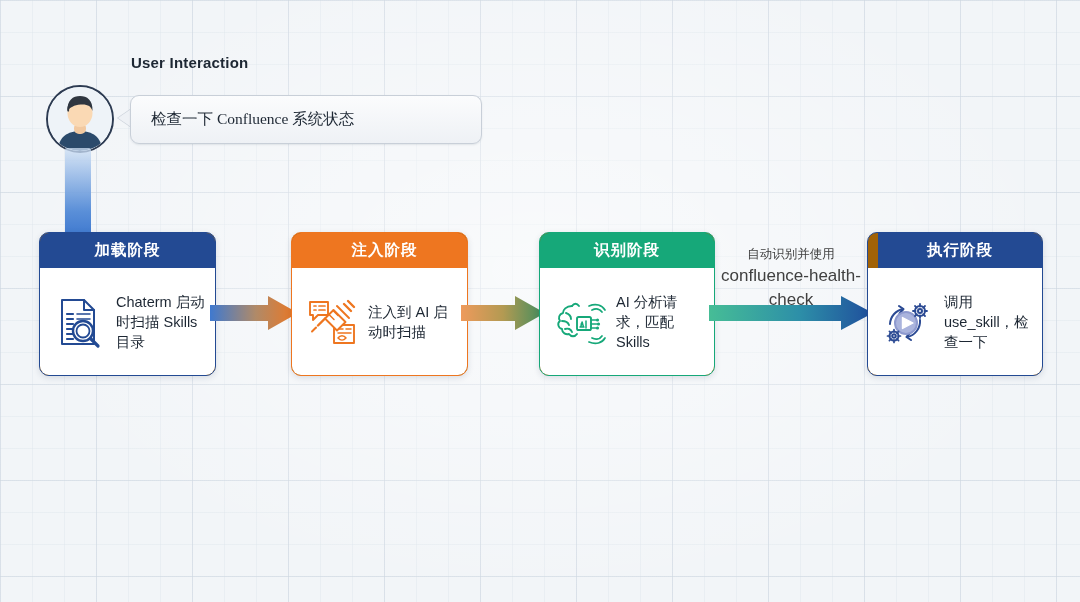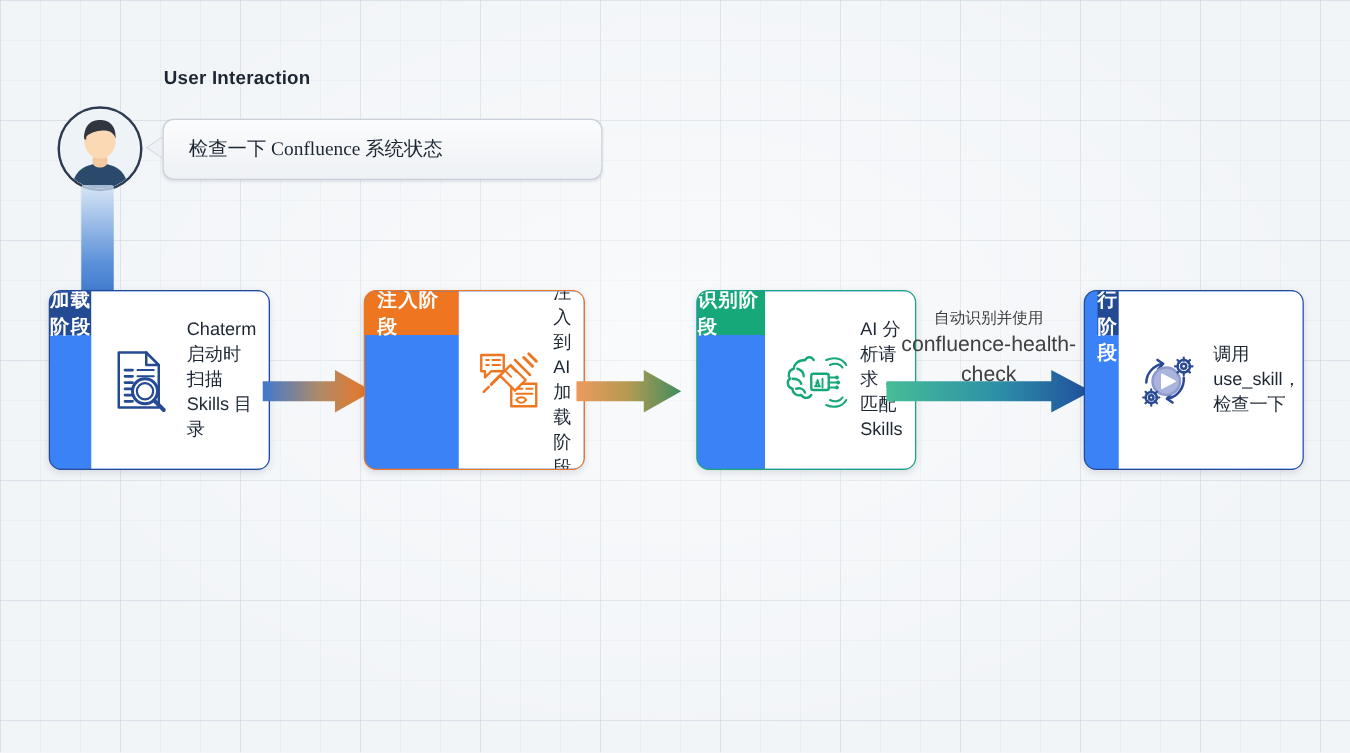--- a/index.html
+++ b/index.html
@@ -84,25 +84,25 @@
   #vertical-connector {
     left: 65px; top: 148px;
     width: 26px; height: 88px;
     background: linear-gradient(180deg, rgba(208,225,245,0.75) 0%, #5a8fd8 72%, #3f79cf 100%);
     border-radius: 2px;
   }
 
   
   .card {
     border-radius: 10px;
-    background: #3b82f6;
+    background: #a16207;
     box-shadow: 0 2px 6px rgba(30,50,80,0.13);
     overflow: hidden;
     display: flex;
-    flex-direction: row;
+    flex-direction: column;
   }
   .card-header {
     height: 35px;
     display: flex; align-items: center; justify-content: center;
     color: #ffffff;
     font-size: 15.5px;
     font-weight: bold;
     letter-spacing: 1px;
   }
   .card-body {
@@ -116,21 +116,21 @@
   .card-icon { flex: 0 0 auto; width: 56px; height: 56px; }
   .card-icon svg { display: block; width: 56px; height: 56px; }
   .card-text {
     font-size: 14.5px;
     line-height: 1.38;
     color: #1d2733;
   }
 
   #card-load    { left: 39px;  top: 232px; width: 175px; height: 142px; border: 1.5px solid #234a93; }
   #card-inject  { left: 291px; top: 232px; width: 175px; height: 142px; border: 1.5px solid #ee7620; }
-  #card-detect  { left: 557px; top: 232px; width: 174px; height: 142px; border: 1.5px solid #16a879; }
+  #card-detect  { left: 539px; top: 232px; width: 174px; height: 142px; border: 1.5px solid #16a879; }
   #card-exec    { left: 867px; top: 232px; width: 174px; height: 142px; border: 1.5px solid #234a93; }
 
   #card-load   .card-header { background: #234a93; }
   #card-inject .card-header { background: #ee7620; padding-left: 10px; }
   #card-detect .card-header { background: #16a879; }
   #card-exec   .card-header { background: #234a93; margin-left: 10px; }
 
   
   .arrow { height: 40px; }
   .arrow svg { display: block; }
@@ -238,21 +238,21 @@
           <path d="M44 7 L50 13" stroke-width="2.4"></path>
           <path d="M40 10 L47 17" stroke-width="2.4"></path>
           <path d="M33 12 L45 24" stroke-width="2"></path>
           <path d="M29.5 16 L41.5 28 L33 36.5 L21 24.5 Z" fill="#ffffff"></path>
           <path d="M25 20.5 L30 25.5 M29 16.5 L34 21.5" stroke-width="1.5"></path>
           <path d="M21 24.5 L14 31.5" stroke-width="2.4"></path>
           <path d="M12 33.5 L8 37.5" stroke-width="2"></path>
         </g>
       </svg>
     </div>
-    <div class="card-text">注入到 AI 加载阶段</div>
+    <div class="card-text">注入到 AI 启动时扫描</div>
   </div>
 </div>
 
 <div class="abs arrow" id="arrow-2">
   <svg viewBox="0 0 84 40" width="84" height="40" aria-hidden="true">
     <defs>
       <linearGradient id="g2" x1="0" y1="0" x2="1" y2="0">
         <stop offset="0%" stop-color="#ee9a5c"></stop>
         <stop offset="50%" stop-color="#b39a52"></stop>
         <stop offset="100%" stop-color="#3f8c5e"></stop>

